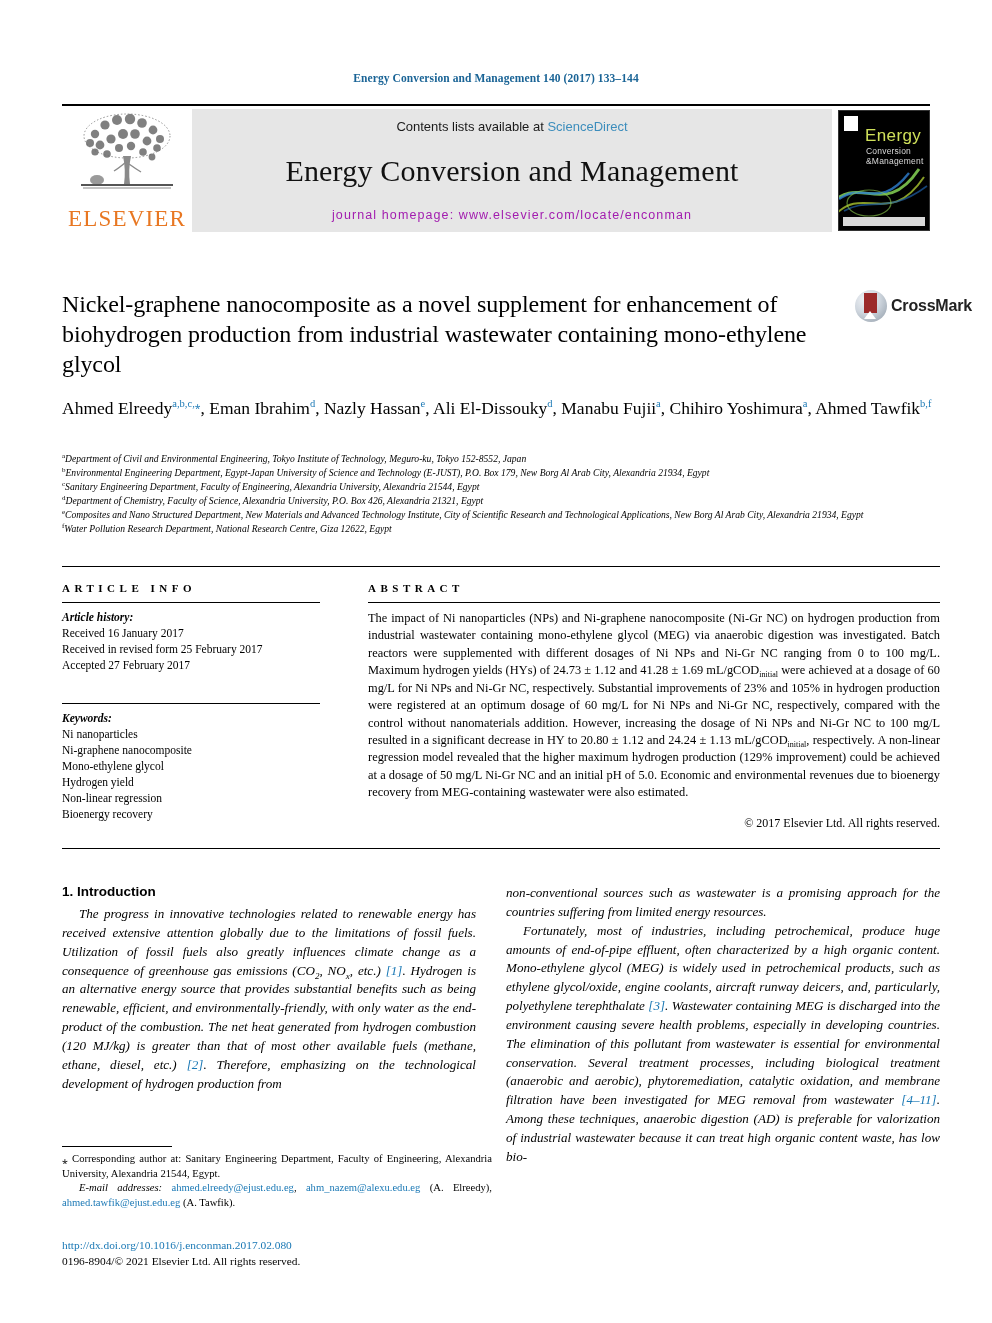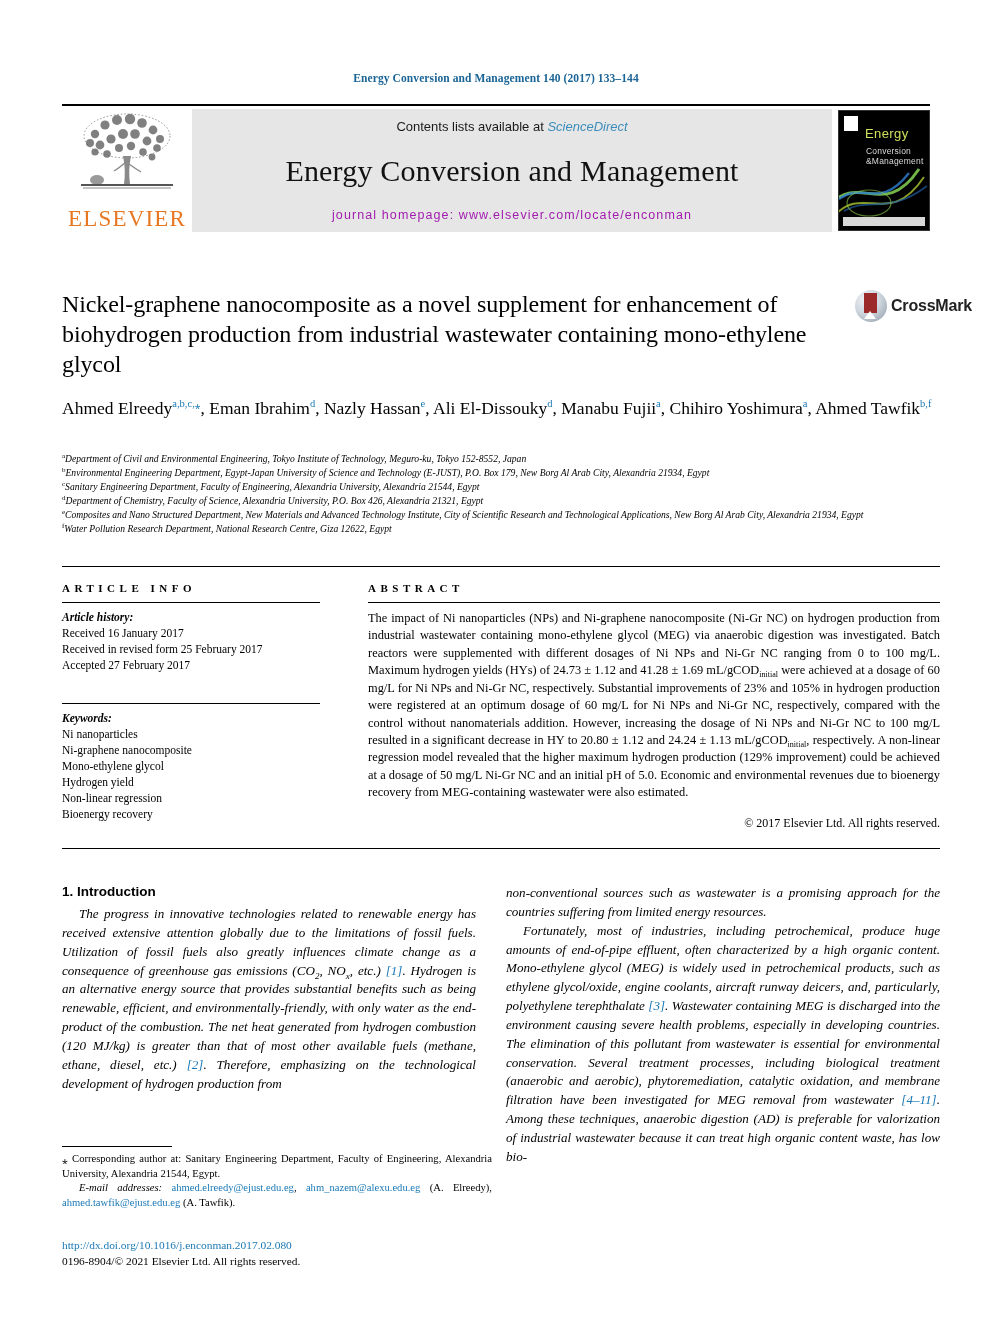--- a/index.html
+++ b/index.html
@@ -78,21 +78,20 @@
     padding: 10px 0 10px 0;
     position: relative;
   }
   .contents-line {
     font-family: "Liberation Sans", sans-serif;
     font-size: 13px;
     color: #1a1a1a;
   }
   .contents-line .sd {
     color: #3c8dbc;
-    font-style: italic;
   }
   .journal-title {
     font-family: "Liberation Serif", serif;
     font-size: 30px;
     color: #111;
     letter-spacing: 0.2px;
   }
   .homepage-line {
     font-family: "Liberation Sans", sans-serif;
     font-size: 12.5px;
@@ -112,21 +111,21 @@
     background: #000;
     overflow: hidden;
     border: 1px solid #333;
     box-sizing: border-box;
   }
   .cover-title {
     position: absolute;
     left: 26px; top: 16px;
     color: #cfe05a;
     font-family: "Liberation Sans", sans-serif;
-    font-size: 13px;
+    font-size: 17px;
     line-height: 1;
     letter-spacing: 0.4px;
   }
   .cover-sub1, .cover-sub2 {
     position: absolute;
     left: 27px;
     color: #d9d9d9;
     font-family: "Liberation Sans", sans-serif;
     font-size: 8.5px;
     letter-spacing: 0.2px;

